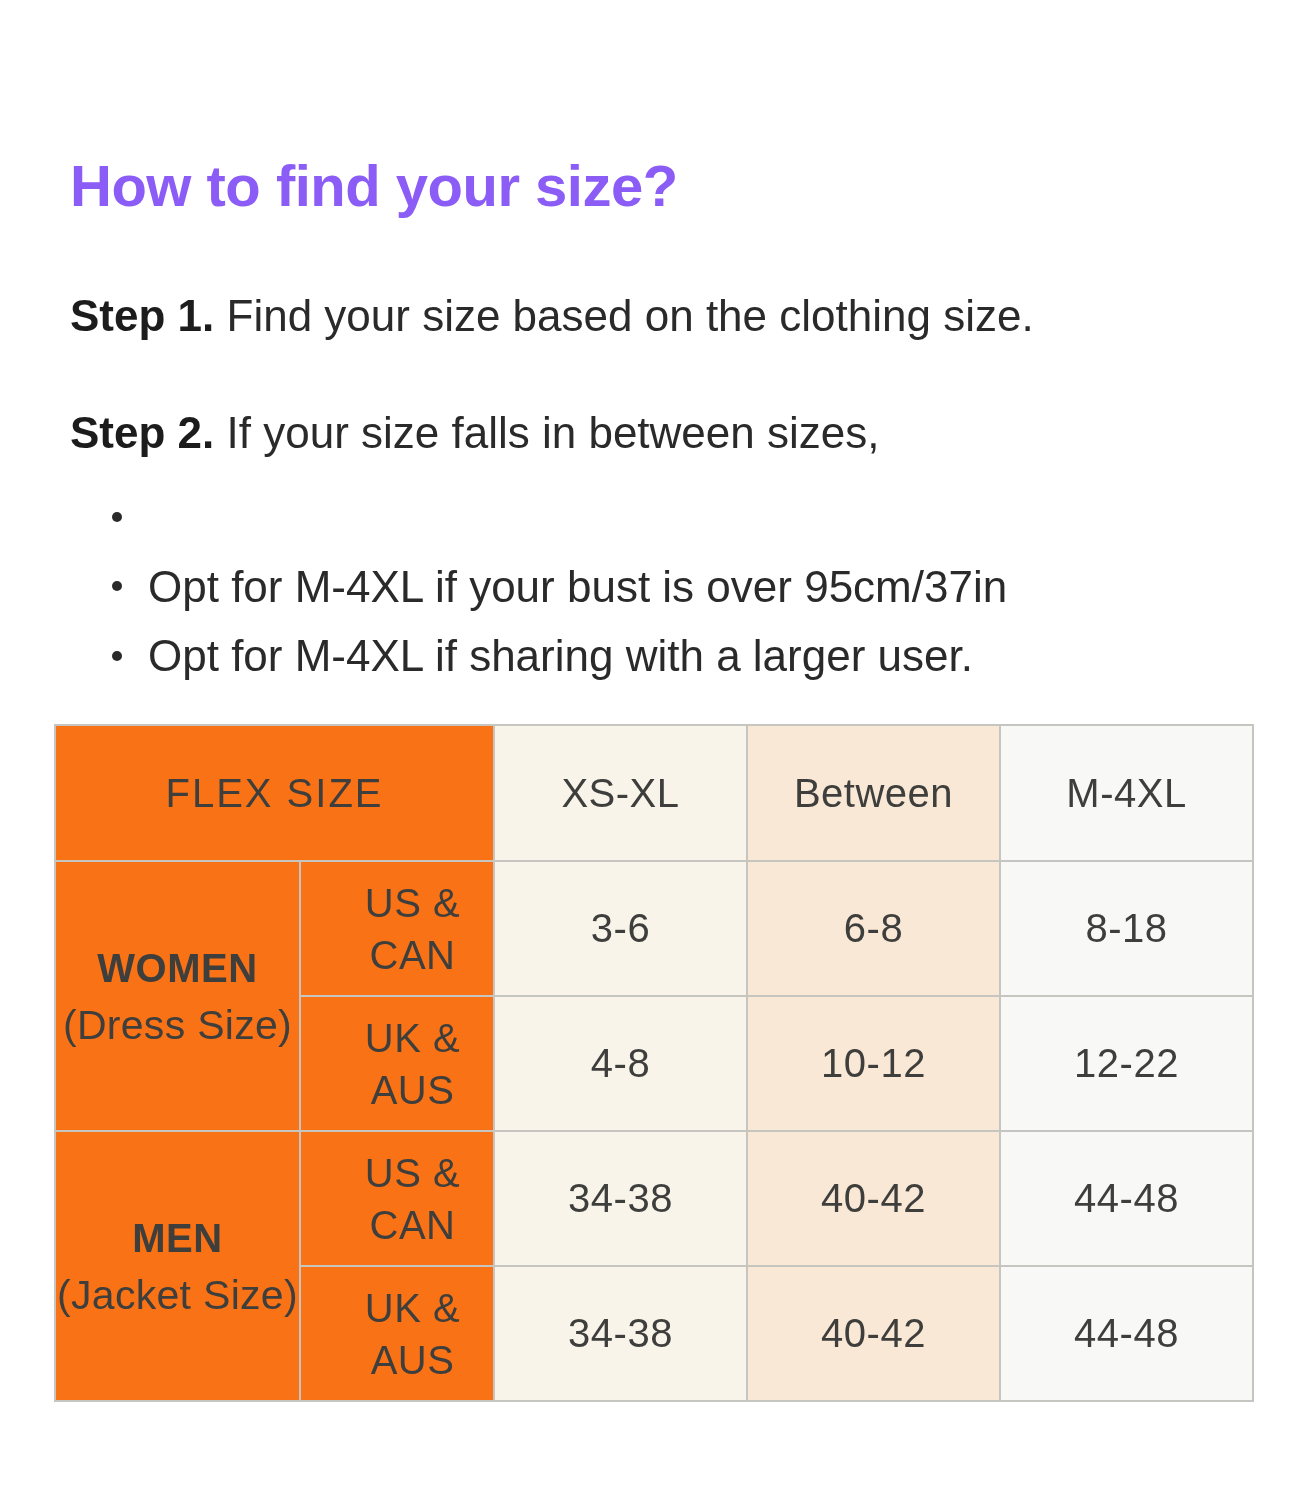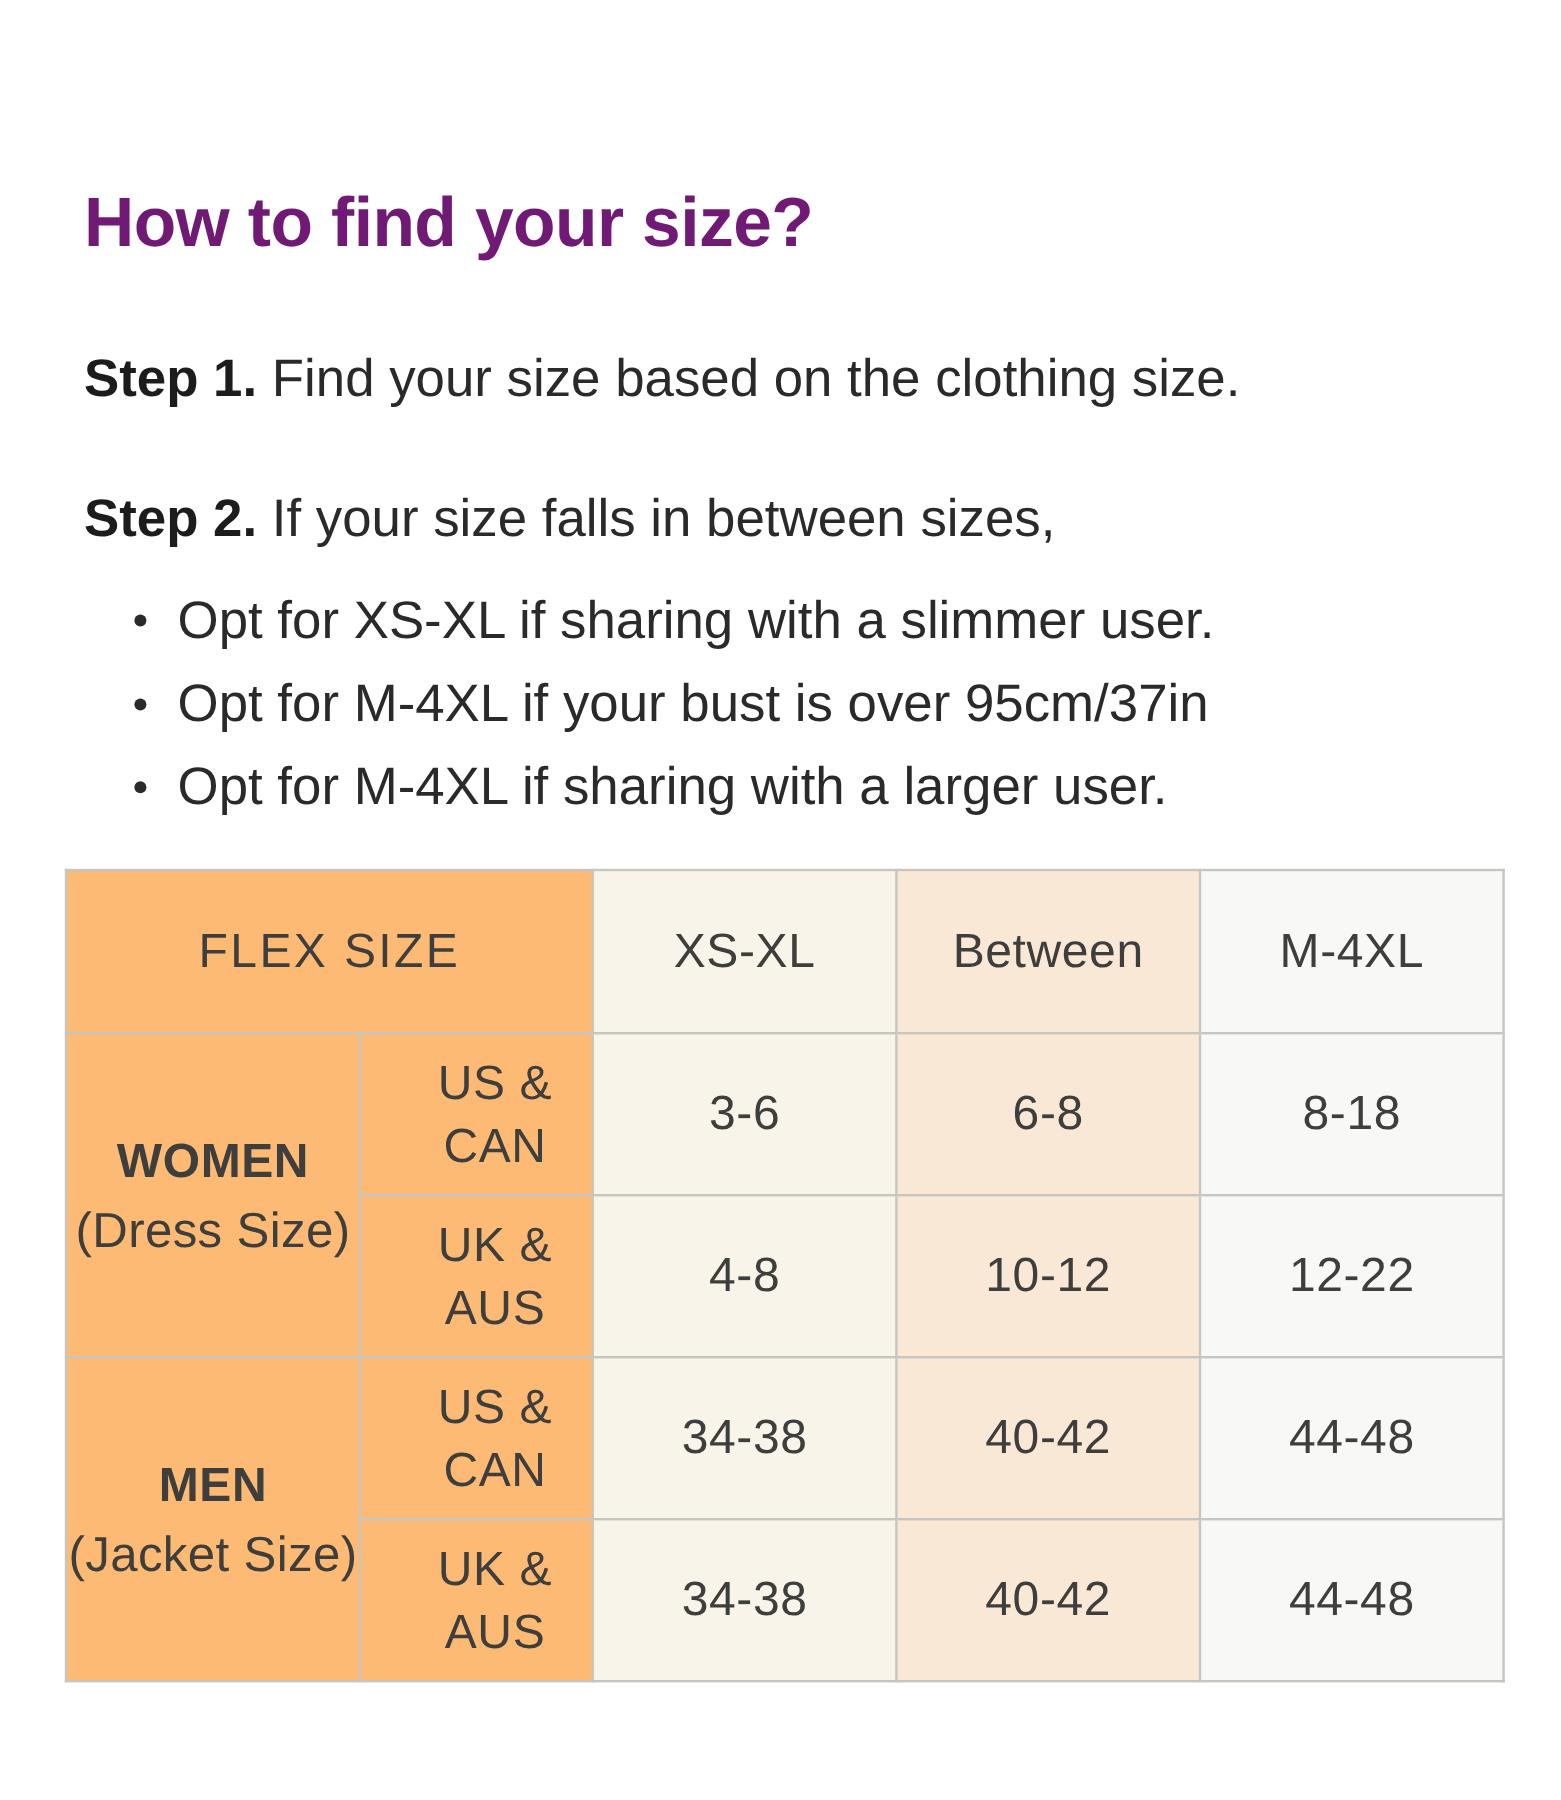--- a/index.html
+++ b/index.html
@@ -12,21 +12,21 @@
   }
   .page {
     width: 1301px;
     height: 1500px;
     padding: 150px 48px 0 70px;
   }
   .page-title {
     font-size: 58px;
     font-weight: 700;
     letter-spacing: -0.5px;
-    color: #701a75;
+    color: #8b5cf6;
     line-height: 1.25;
     margin-bottom: 64px;
   }
   .step {
     font-size: 44px;
     line-height: 1.3;
     color: #2a2a2a;
     margin-bottom: 60px;
   }
   .step .step-label { font-weight: 700; color: #1c1c1c; }
@@ -59,21 +59,21 @@
     margin-top: 40px;
     color: #3e3e3c;
     font-size: 40px;
     font-weight: 500;
     letter-spacing: 0.5px;
   }
   .size-table td {
     border: 2px solid #c7c5bf;
     text-align: center;
     vertical-align: middle;
-    background: #fdba74;
+    background: #f97316;
   }
   .size-table .row-header { height: 136px; }
   .size-table .row-data { height: 135px; }
   .flex-size-cell { letter-spacing: 2px; }
   .col-xs  { background: #f8f4ea !important; }
   .col-bt  { background: #fae8d6 !important; }
   .col-m4  { background: #f8f8f7 !important; }
   .region-cell { text-align: left; }
   .region-cell .region-label {
     display: block;
@@ -99,21 +99,20 @@
 
   <p class="step step-1"><span class="step-label">Step 1.</span>
     <span>Find your size based on the clothing size.</span></p>
 
   <p class="step step-2"><span class="step-label">Step 2.</span>
     <span>If your size falls in between sizes,</span></p>
 
   <ul class="bullet-list">
     <li class="bullet-item">
       <span class="bullet-marker"></span>
-      <span>Opt for XS-XL if sharing with a slimmer user.</span>
     </li>
     <li class="bullet-item">
       <span class="bullet-marker"></span>
       <span>Opt for M-4XL if your bust is over 95cm/37in</span>
     </li>
     <li class="bullet-item">
       <span class="bullet-marker"></span>
       <span>Opt for M-4XL if sharing with a larger user.</span>
     </li>
   </ul>

